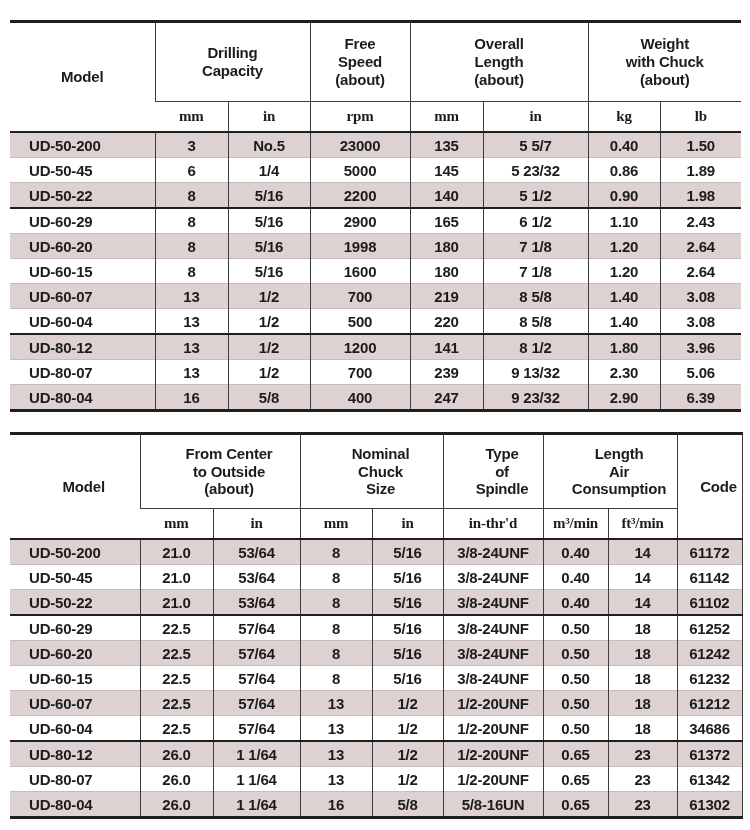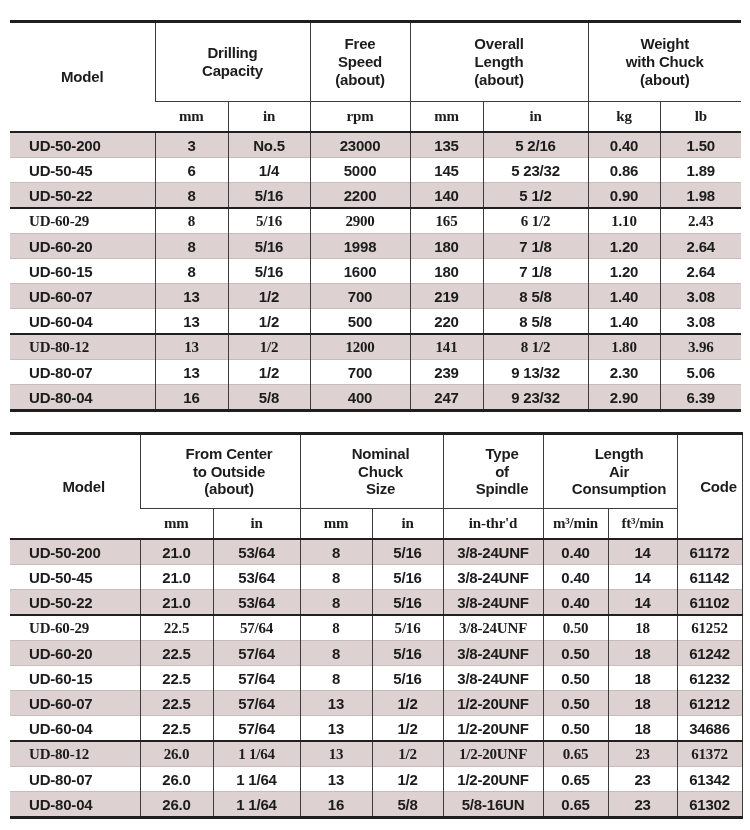--- a/index.html
+++ b/index.html
@@ -50,21 +50,21 @@
   tr.group-row th { line-height: 1.18; white-space: pre-line; }
   table.t1 tr.group-row th { height: 78px; }
   table.t2 tr.group-row th { height: 73px; padding-left: 20px; }
   tr.group-row th { border-bottom: 1px solid #3c3c3c; }
   tr.group-row th.spanner { border-bottom: 2px solid #1f1f1f; }
   tr.units-row th { height: 29px; border-bottom: 2px solid #1f1f1f; font-family: Liberation Serif, serif; }
 
   
   tbody td { height: 24px; }
   tbody tr + tr td { border-top: 1px solid #c6bcbc; }
-  tbody tr.group-start td { border-top: 2px solid #1f1f1f; font-family: Liberation Serif, serif; }
+  tbody tr.group-start td { border-top: 2px solid #1f1f1f; }
   tbody tr.shaded td { background: #ddd1d1; }
   tbody td.model {
     text-align: left;
     padding-left: 19px;
   }
 </style>
 </head>
 <body>
 
 <div class="page">
@@ -105,21 +105,21 @@
         <th>lb</th>
       </tr>
     </thead>
     <tbody>
         <tr class="shaded">
           <td class="model">UD-50-200</td>
           <td>3</td>
           <td>No.5</td>
           <td>23000</td>
           <td>135</td>
-          <td>5 2/16</td>
+          <td>5 5/7</td>
           <td>0.40</td>
           <td>1.50</td>
         </tr>
         <tr>
           <td class="model">UD-50-45</td>
           <td>6</td>
           <td>1/4</td>
           <td>5000</td>
           <td>145</td>
           <td>5 23/32</td>

